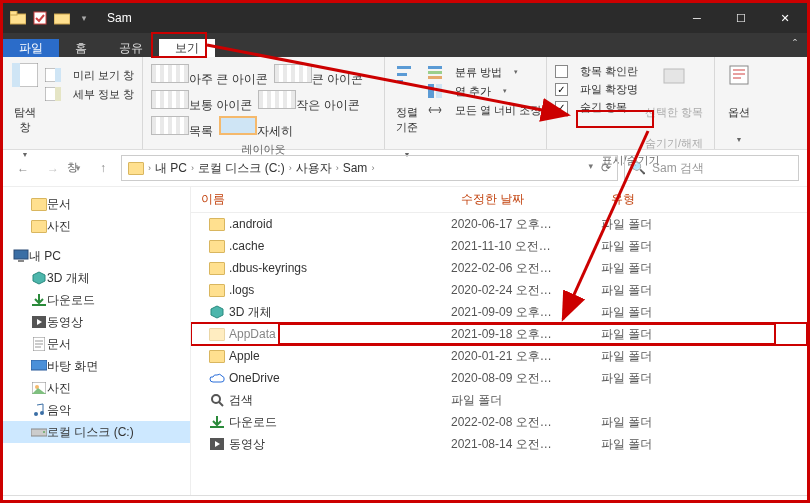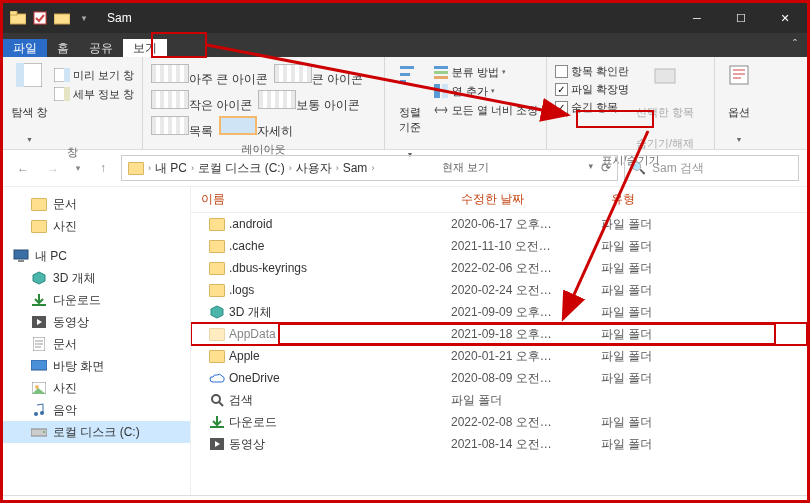--- a/index.html
+++ b/index.html
@@ -8,50 +8,50 @@
 
 .titlebar { height: 30px; background: #2b2b2b; display: flex; align-items: center; color: #fff; }
 .titlebar .qat { display: flex; align-items: center; gap: 4px; padding: 0 6px; }
 .titlebar .qat-ic { width: 18px; height: 18px; display: flex; align-items: center; justify-content: center; }
 .titlebar .title { flex: 1; padding-left: 8px; font-size: 12px; }
 .titlebar .winctl { display: flex; }
 .titlebar .winctl div { width: 44px; height: 30px; display: flex; align-items: center; justify-content: center; color: #fff; font-size: 11px; }
 
 
 .tabs { height: 24px; background: #373737; display: flex; align-items: stretch; color: #ccc; position: relative; }
-.tabs .tab { padding: 0 10px; display: flex; align-items: center; font-size: 12px; color: #ddd; margin-top: 6px; }
+.tabs .tab { padding: 0 16px; display: flex; align-items: center; font-size: 12px; color: #ddd; margin-top: 6px; }
 .tabs .tab.file { background: #2b6cc9; color: #fff; }
 .tabs .tab.active { background: #ffffff; color: #333; }
 .tabs .helpbtn { margin-left: auto; padding: 0 10px; display: flex; align-items: center; color: #ccc; }
 
 
 .ribbon { height: 93px; background: #f5f5f5; border-bottom: 1px solid #ddd; display: flex; }
 .group { display: flex; flex-direction: column; border-right: 1px solid #d8d8d8; padding: 4px 8px 2px 8px; }
 .group .body { flex: 1; display: flex; align-items: flex-start; gap: 6px; }
 .group .label { text-align: center; font-size: 11px; color: #666; padding-top: 2px; }
 .bigbtn { display: flex; flex-direction: column; align-items: center; width: 38px; gap: 16px; font-size: 11px; text-align: center; }
 .bigbtn .ic { width: 28px; height: 28px; display: flex; align-items: center; justify-content: center; }
 .stack { display: flex; flex-direction: column; gap: 3px; }
-.stack .row { display: flex; align-items: center; gap: 3px; font-size: 11px; white-space: nowrap; }
+.stack .row { display: flex; align-items: center; gap: 12px; font-size: 11px; white-space: nowrap; }
 .chk { width: 13px; height: 13px; border: 1px solid #888; background: #fff; display: inline-flex; align-items: center; justify-content: center; font-size: 10px; color: #000; }
 .chk.on::after { content: "✓"; }
 .layoutbox { width: 38px; height: 19px; border: 1px solid #bbb; display: inline-block; background: repeating-linear-gradient(90deg,#e9e9e9 0 4px,#fff 4px 8px); }
 .layoutbox.sel { outline: 2px solid #f5b96c; outline-offset: -2px; background: #cfe5f5; }
 
 
 .navrow { height: 37px; display: flex; align-items: center; padding: 4px 8px; gap: 6px; border-bottom: 1px solid #eee; }
 .navbtn { width: 24px; height: 24px; border-radius: 3px; display: flex; align-items: center; justify-content: center; color: #888; }
 .addr { flex: 1; height: 26px; border: 1px solid #ccc; display: flex; align-items: center; padding: 0 6px; gap: 4px; font-size: 12px; }
 .crumb { display: flex; align-items: center; gap: 4px; }
 .search { width: 175px; height: 26px; border: 1px solid #ccc; display: flex; align-items: center; padding: 0 6px; color: #999; font-size: 12px; gap: 6px; }
 
 
 .main { display: flex; height: 308px; }
 .tree { width: 188px; border-right: 1px solid #eee; padding: 6px 0; overflow: hidden; }
-.tree .node { display: flex; align-items: center; height: 22px; font-size: 12px; gap: 6px; padding-left: 10px; }
+.tree .node { display: flex; align-items: center; height: 22px; font-size: 12px; padding-left: 10px; }
 .tree .node.ind1 { padding-left: 28px; }
 .tree .node.sel { background: #cde8ff; }
 .fic { width: 16px; height: 16px; display: inline-flex; align-items: center; justify-content: center; }
 
 .content { flex: 1; display: flex; flex-direction: column; }
 .headers { display: flex; height: 26px; align-items: center; font-size: 12px; border-bottom: 1px solid #eee; color: #c2410c; }
 .headers > div { padding-left: 10px; }
 .col-n { width: 260px; }
 .col-d { width: 150px; }
 .col-t { flex: 1; }
@@ -143,22 +143,22 @@
           </div>
       </div>
     </div>
     <div class="label">창</div>
   </div>
 
   <div class="group" style="width:242px">
     <div class="body" style="flex-wrap:wrap;gap:2px 6px;align-content:flex-start;padding-top:3px">
       <div class="row"><span class="layoutbox"></span><span style="width:72px">아주 큰 아이콘</span></div>
       <div class="row"><span class="layoutbox"></span><span>큰 아이콘</span></div>
+      <div class="row"><span class="layoutbox"></span><span style="width:72px">보통 아이콘</span></div>
       <div class="row"><span class="layoutbox"></span><span>작은 아이콘</span></div>
-      <div class="row"><span class="layoutbox"></span><span style="width:72px">보통 아이콘</span></div>
       <div class="row"><span class="layoutbox"></span><span style="width:72px">목록</span></div>
       <div class="row"><span class="layoutbox sel"></span><span>자세히</span></div>
     </div>
     <div class="label">레이아웃</div>
   </div>
 
   <div class="group" style="width:162px">
     <div class="body">
       <div class="bigbtn">
         <span class="ic">
@@ -196,21 +196,20 @@
         <div class="row">
             <span class="fic">
               <svg width="14" height="14">
                 <path d="M1 7 L13 7 M3 4 L1 7 L3 10 M11 4 L13 7 L11 10" stroke="#444" fill="none"></path>
               </svg>
             </span>
             <span>모든 열 너비 조정</span>
           </div>
       </div>
     </div>
-    <div class="label">현재 보기</div>
   </div>
 
   <div class="group" style="width:168px">
     <div class="body">
       <div class="stack" style="padding-top:3px">
         <div class="row">
             <span class="chk"></span>
             <span>항목 확인란</span>
           </div>
         <div class="row">

